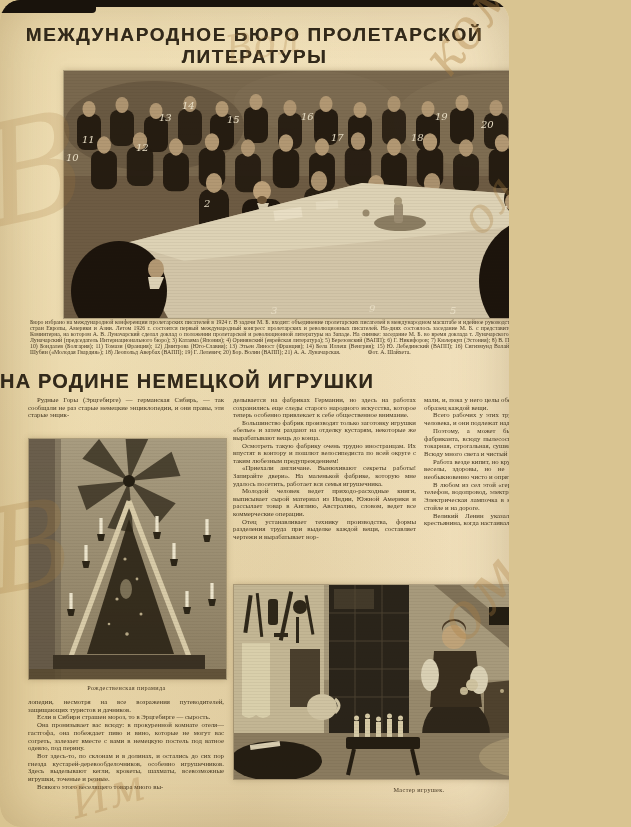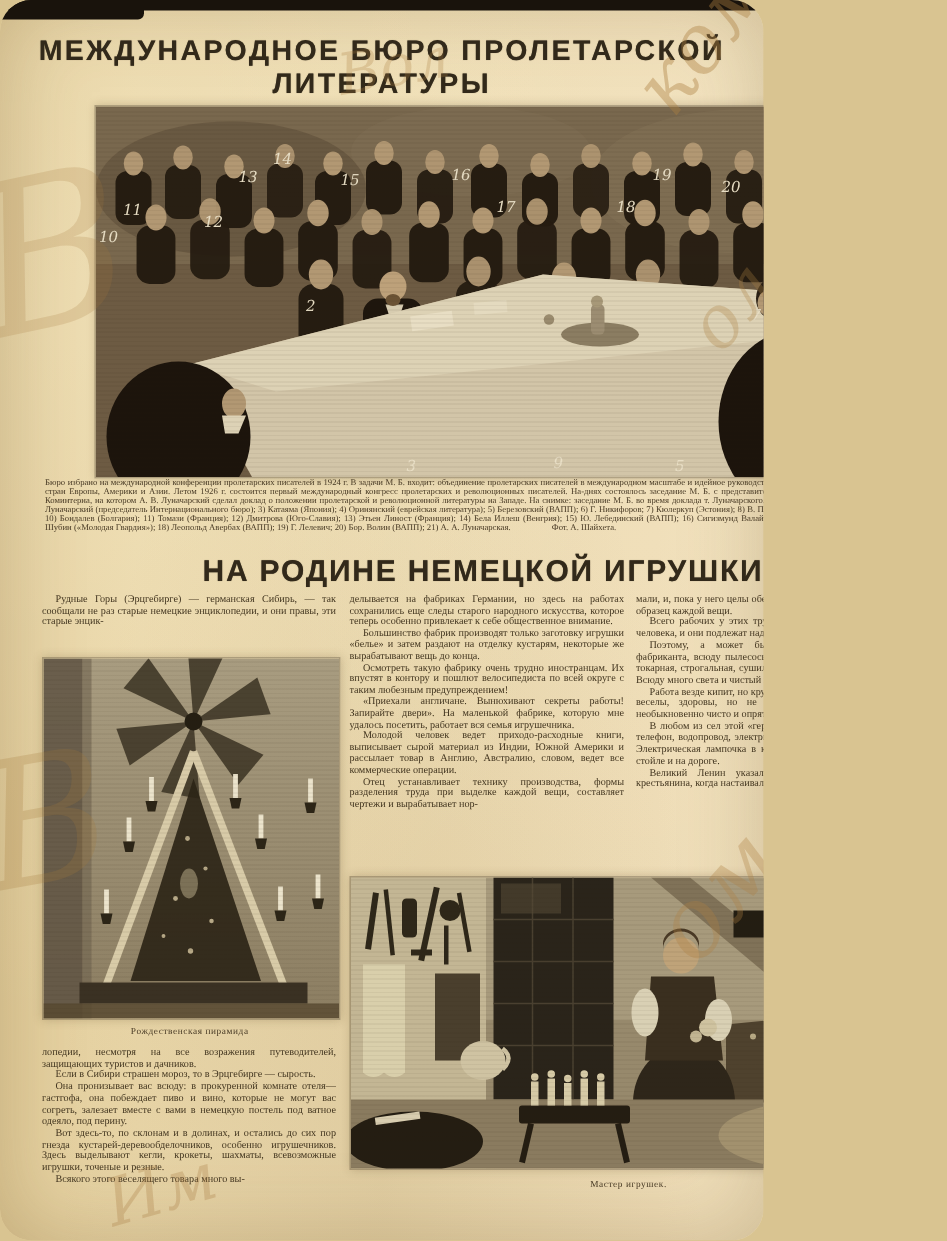--- a/index.html
+++ b/index.html
@@ -23,21 +23,21 @@
   .photo{position:absolute;border:1px solid rgba(58,46,28,.35);box-shadow:0 0 6px rgba(90,70,35,.25);}
   .photo svg{display:block;}
   .photo::after{content:"";position:absolute;inset:0;
     background:repeating-linear-gradient(0deg, rgba(40,28,12,.05) 0 1px, transparent 1px 3px);}
   .caption-block{
     position:absolute;left:30px;top:319px;width:572px;height:48px;overflow:hidden;
     font-size:5.8px;line-height:6.1px;text-align:justify;color:#463823;
   }
   .caption-credit{display:inline-block;margin-left:26px;white-space:nowrap;}
   .title2{
-    position:absolute;top:370px;left:0;right:0;text-align:right;
+    position:absolute;top:370px;left:0;right:0;text-align:left;
     font-family:"Liberation Sans",sans-serif;font-weight:bold;font-size:20px;
     letter-spacing:1.2px;color:#32291a;text-shadow:0 0 .5px rgba(50,41,26,.7);
   }
   .col{position:absolute;font-size:6.8px;line-height:7.7px;text-align:justify;color:#42351f;}
   .col p{margin:0;text-indent:9px;}
   .col.cont p:first-child{text-indent:0;}
   .photo-caption{
     position:absolute;text-align:center;font-size:6.2px;color:#46382​3;color:#463823;
     letter-spacing:.4px;
   }

